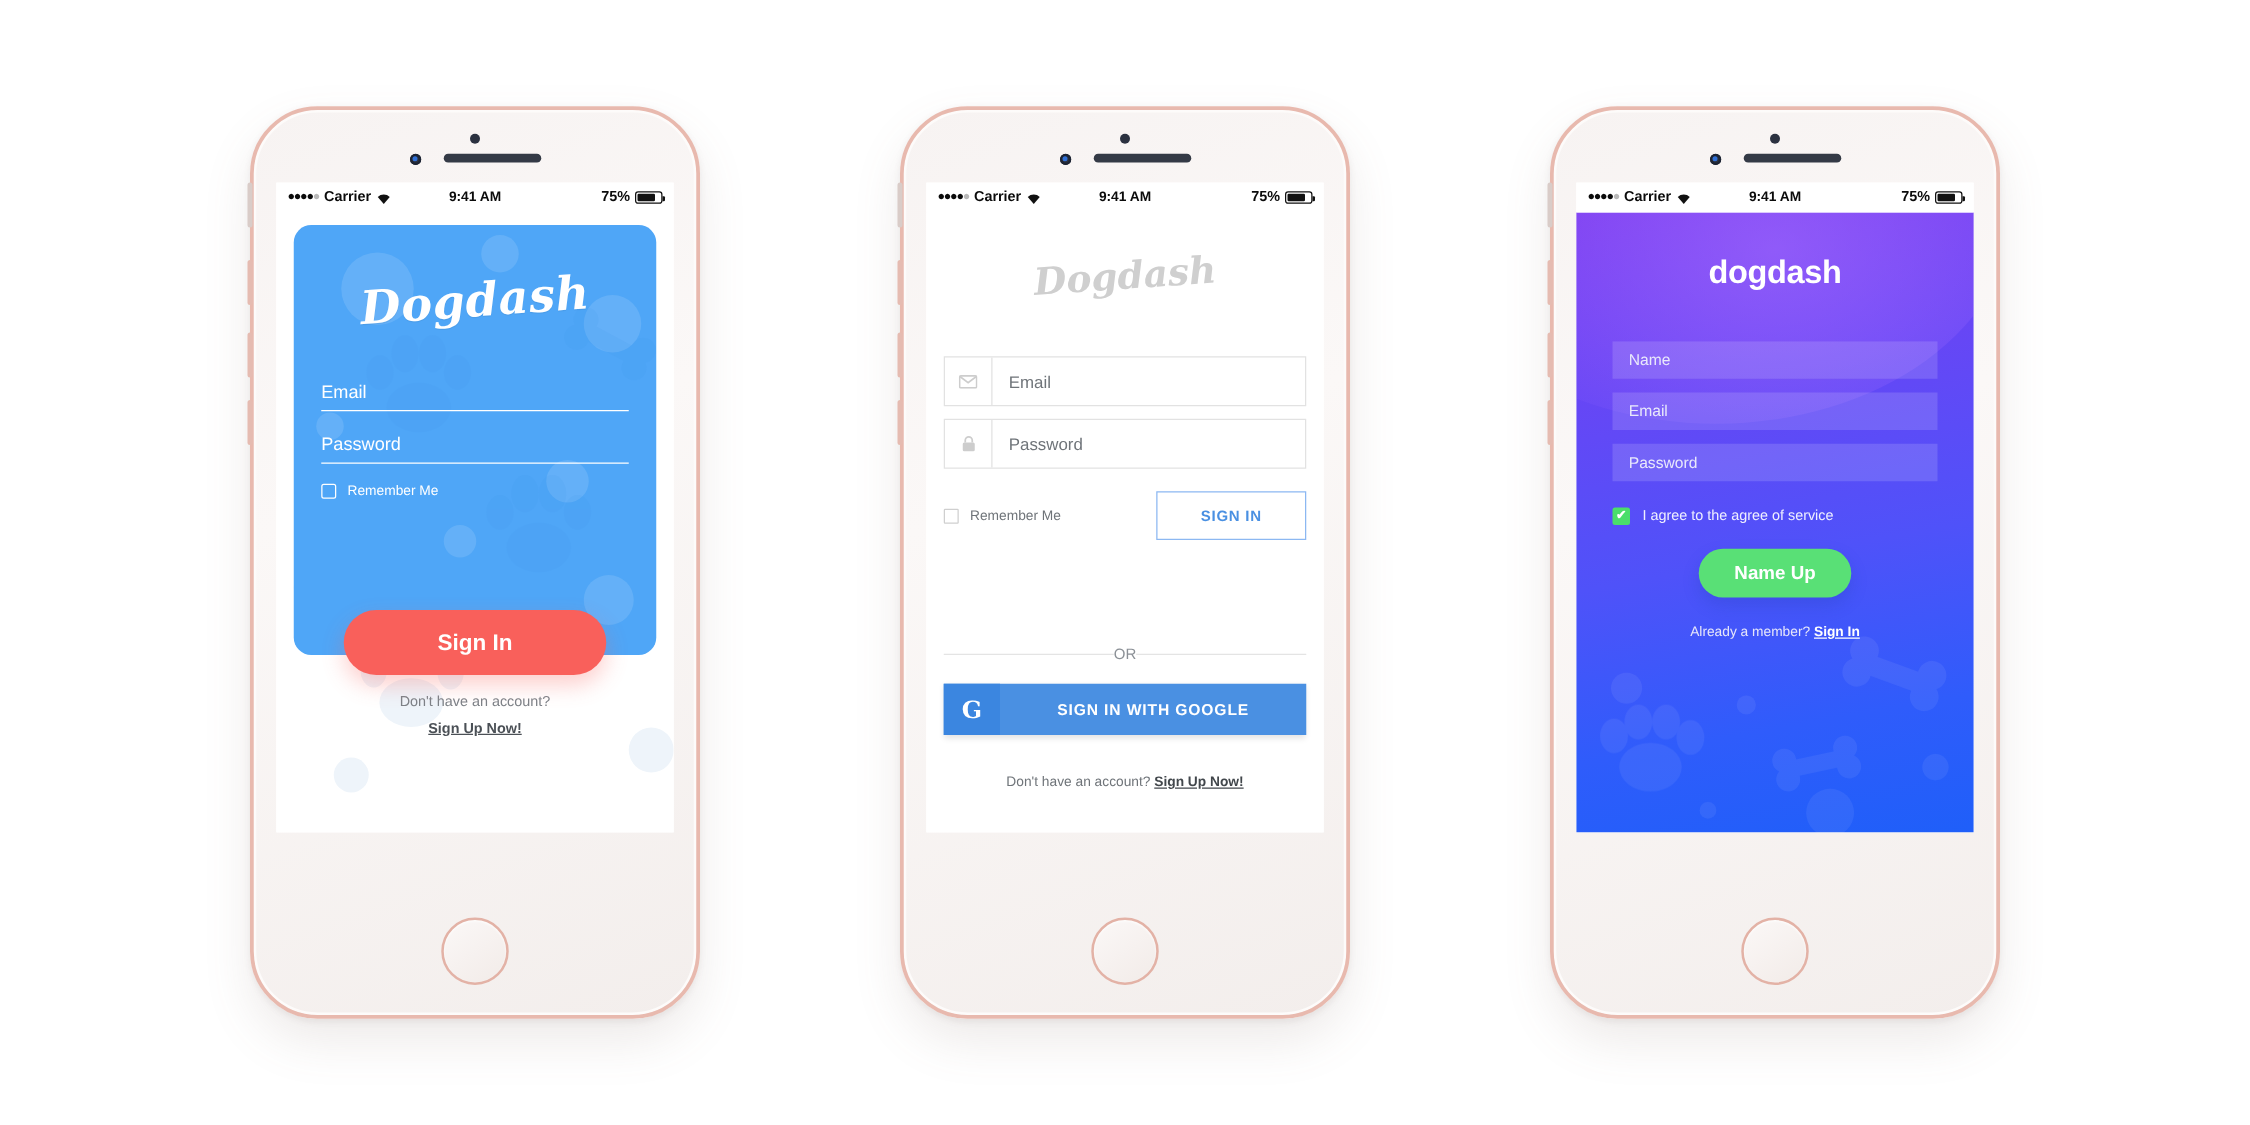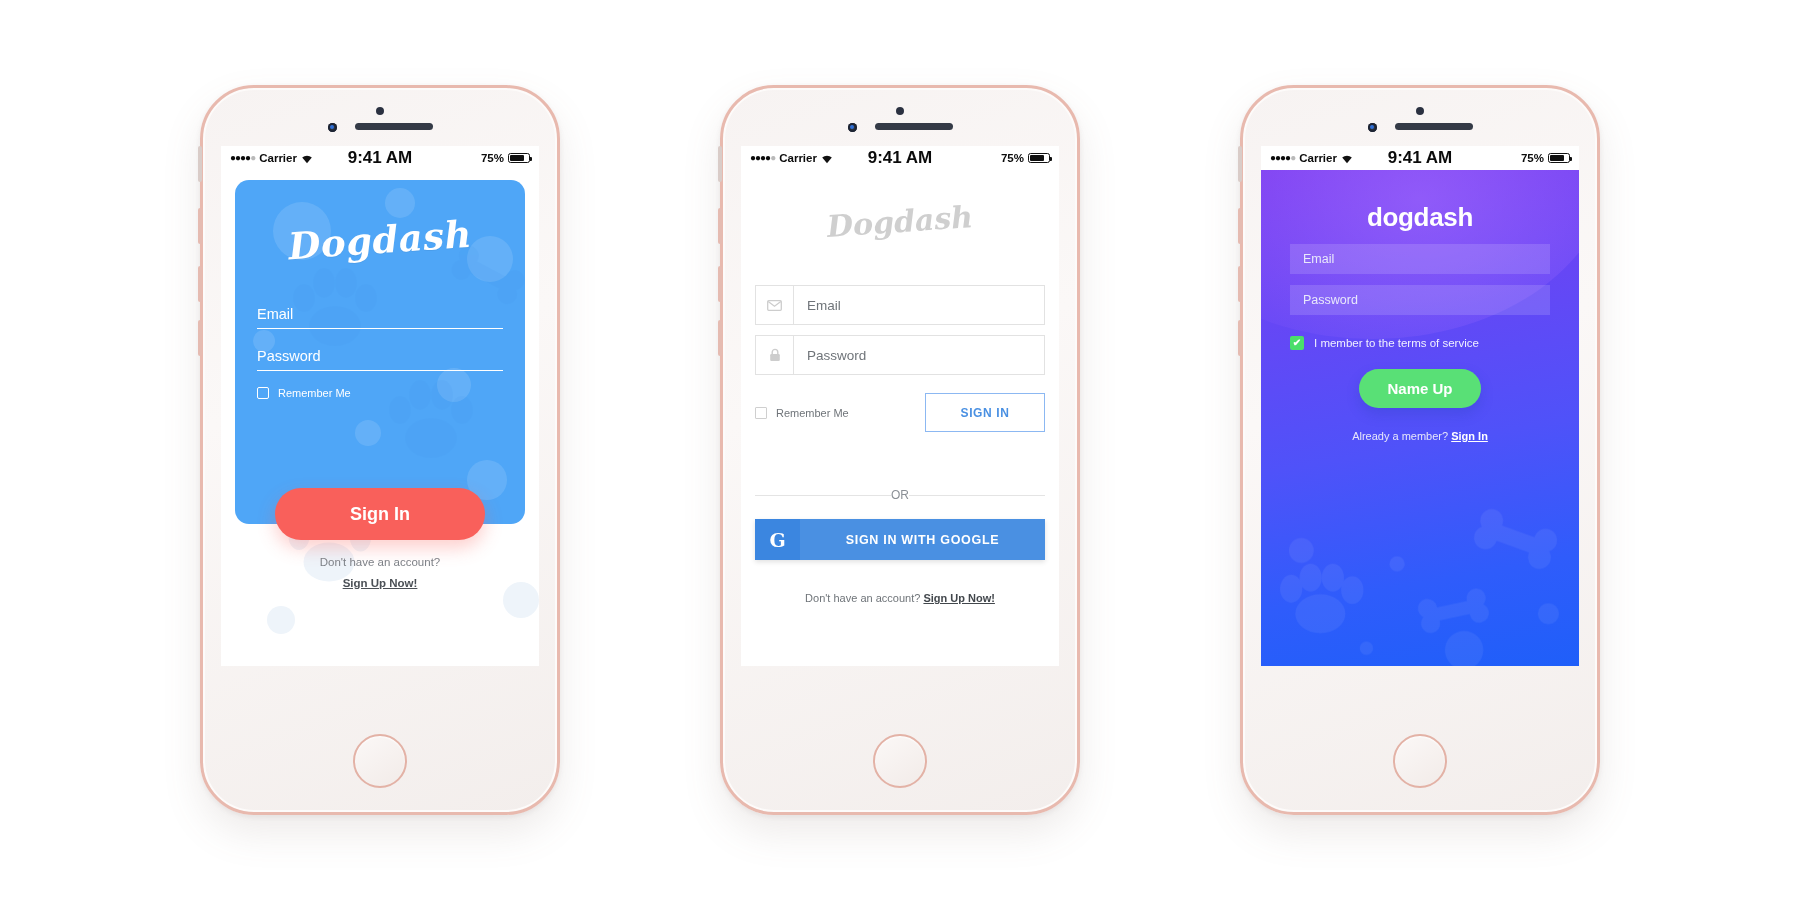--- a/index.html
+++ b/index.html
@@ -87,21 +87,21 @@
     color:#0b0b0b;
     background:#ffffff;
     position:relative;
     z-index:5;
   }
   .sb-left{display:flex;align-items:center;gap:4px;flex:1;}
   .dots{letter-spacing:-1px;font-size:10px;line-height:1;}
   .dots .hollow{color:#b9b9b9;}
   .sb-carrier{font-size:11.5px;font-weight:bold;}
   .wifi{display:inline-block;width:12px;height:10px;position:relative;top:1px;}
-  .sb-center{flex:0 0 auto;font-size:17px;font-weight:bold;}
+  .sb-center{flex:0 0 auto;font-size:11px;font-weight:bold;}
   .sb-right{flex:1;display:flex;align-items:center;justify-content:flex-end;gap:4px;font-size:11.5px;font-weight:bold;}
   .batt{
     width:22px;height:10px;border:1.3px solid #111;border-radius:2.5px;
     position:relative;padding:1px;
   }
   .batt i{display:block;height:100%;width:75%;background:#111;border-radius:1px;}
   .batt::after{
     content:"";position:absolute;right:-3.4px;top:3px;
     width:2px;height:4px;background:#111;border-radius:0 1px 1px 0;
   }
@@ -203,21 +203,21 @@
   .cbox2{width:12px;height:12px;border:1.4px solid #cfcfcf;border-radius:1px;}
   .btn-outline{
     width:120px;height:39px;
     border:1px solid #8cb8f2;
     color:#4a90e2;
     font-size:12px;font-weight:bold;letter-spacing:.6px;
     display:flex;align-items:center;justify-content:center;
     background:#fff;
   }
   .or-row{
-    margin-top:56px;
+    margin-top:84px;
     display:flex;align-items:center;
     color:#8b9096;font-size:12px;text-align:right;
   }
   .or-row .ln{flex:1;height:1px;background:#e4e4e4;}
   .btn-google{
     margin-top:17px;
     height:41px;display:flex;align-items:center;
     background:#4a90e2;
     box-shadow:0 2px 5px rgba(0,0,0,.12);
   }
@@ -545,26 +545,27 @@
             <circle cx="42" cy="186" r="13"></circle>
             <circle cx="142" cy="200" r="8"></circle>
             <circle cx="212" cy="290" r="20"></circle>
             <circle cx="300" cy="252" r="11"></circle>
             <circle cx="110" cy="288" r="7"></circle>
           </g>
         </svg>
 
         <div class="s3-logo">dogdash</div>
 
+        <div class="pfield pf1">Name</div>
         <div class="pfield pf2">Email</div>
         <div class="pfield pf3">Password</div>
 
         <div class="terms-row">
           <span class="cbox3">✔</span>
-          <span>I member to the terms of service</span>
+          <span>I agree to the agree of service</span>
         </div>
 
         <div class="btn-signup">Name Up</div>
 
         <div class="s3-foot">
           <span>Already a member?</span>
           <a href="#">Sign In</a>
         </div>
       </div>
     </div>

